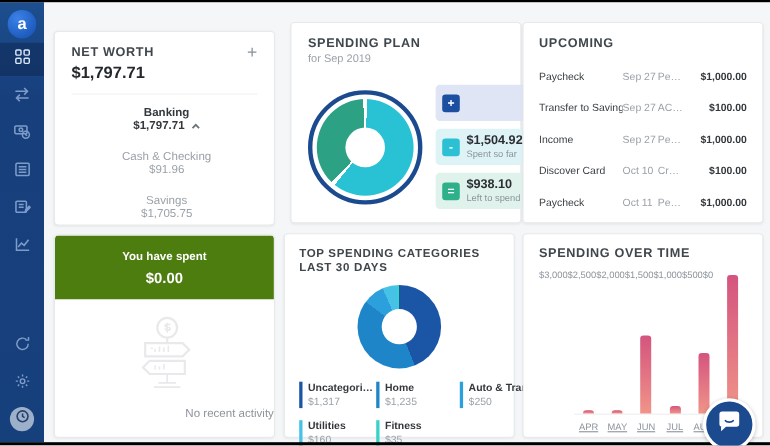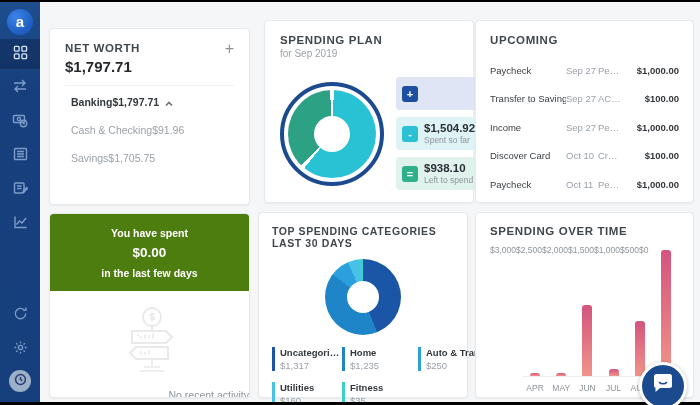--- a/index.html
+++ b/index.html
@@ -53,21 +53,21 @@
   #card-overtime  { left:475px; top:212px; width:219px; height:186px; padding:12px 14px; }
 
   .card-title { font-size:11.5px; font-weight:700; color:#40474c; letter-spacing:0.6px; }
   .sub-title  { font-size:10px; color:#9aa1a8; margin-top:2px; }
 
   
   .nw-head { display:flex; justify-content:space-between; align-items:flex-start; }
   .nw-amount { font-size:15px; font-weight:700; color:#25292c; margin-top:4px; }
   .add-btn { color:#8b9298; font-size:16px; line-height:14px; cursor:pointer; }
   .nw-divider { border-top:1px solid #f0f1f2; margin:10px 0 2px; }
-  .nw-row { display:flex; justify-content:flex-start; align-items:center; padding:8px 2px 8px 6px; font-size:10.5px; }
+  .nw-row { display:flex; justify-content:center; align-items:center; padding:8px 2px 8px 6px; font-size:10.5px;flex-direction:column; }
   .nw-row.bold .nw-label, .nw-row.bold .nw-value { font-weight:700; color:#33383c; }
   .nw-row .nw-label, .nw-row .nw-value { color:#9aa1a8; }
   .nw-value-wrap { display:flex; align-items:center; gap:6px; }
   .chev { width:8px; height:8px; }
   .chev svg { stroke:#6b7278; stroke-width:1.6; fill:none; }
 
   
   .plan-body { display:flex; margin-top:18px; align-items:center; }
   .donut-ring {
     width:104px; height:104px; border-radius:50%; border:4px solid #1b4a8f;
@@ -107,21 +107,21 @@
   .legend-item { border-left:3px solid #ccc; padding-left:5px; }
   .legend-label { font-size:9.5px; font-weight:700; color:#33383c; white-space:nowrap; overflow:hidden; text-overflow:ellipsis; }
   .legend-value { font-size:9.5px; color:#9aa1a8; margin-top:2px; }
 
   
   .ot-chart { display:flex; margin-top:8px; }
   .ot-yaxis { width:32px; height:132px; display:flex; justify-content:space-between; align-items:flex-start; font-size:8.5px; color:#8d949b; padding-top:0; }
   .ot-plot-wrap { flex:1; }
   .ot-plot { height:128px; margin-top:4px; display:flex; align-items:flex-end; justify-content:space-around; border-bottom:1px solid #eceeef; }
   .ot-bar { width:10px; border-radius:3px 3px 0 0; background:linear-gradient(180deg,#d4547e 0%,#f09489 100%); }
-  .ot-xaxis { display:flex; justify-content:space-around; font-size:8.5px; color:#8d949b; margin-top:6px; }
+  .ot-xaxis { display:flex; justify-content:space-around; font-size:8.5px; color:#8d949b; margin-top:6px;text-decoration:underline; }
   .ot-xaxis span { width:26px; text-align:center; }
 
   
   .chat-fab {
     position:absolute; left:639px; top:362px; width:48px; height:48px; border-radius:50%;
     background:#1b4a8f; border:3px solid #fff; z-index:60;
     display:flex; align-items:center; justify-content:center; cursor:pointer;
     box-shadow:0 1px 4px rgba(0,0,0,0.25);
   }
 </style>
@@ -296,21 +296,20 @@
         <span class="up-acct">Personal Inc...</span>
         <span class="up-amt">$1,000.00</span>
       </div>
     </div>
 </section>
 
 <section class="card" id="card-recent">
   <div class="recent-banner">
     <div class="rb-line">You have spent</div>
     <div class="rb-amt">$0.00</div>
-    <div class="rb-line2">in the last few days</div>
   </div>
   <div class="recent-illustration">
     <svg width="80" height="72" viewBox="0 0 80 72" fill="none" stroke="#e8e9ea" stroke-width="2">
       <circle cx="42" cy="12" r="9"></circle>
       <path d="M42 7.5v9M44.8 9.5c-.6-.9-4.5-1.3-4.8.5-.3 1.8 4.9 1.2 4.8 3-.1 1.9-4.3 1.6-5-.3" stroke-width="1.4"></path>
       <path d="M42 21v4"></path>
       <path d="M22 26h34l6 6-6 6H22z"></path>
       <path d="M27 30.5h2M31 34v-3M35 34v-5M39 34v-4M43 34v-6" stroke-width="1.4"></path>
       <path d="M58 42H26l-6 6 6 6h32z"></path>
       <path d="M31 50v-4M35 50v-3M39 50v-5" stroke-width="1.4"></path>

